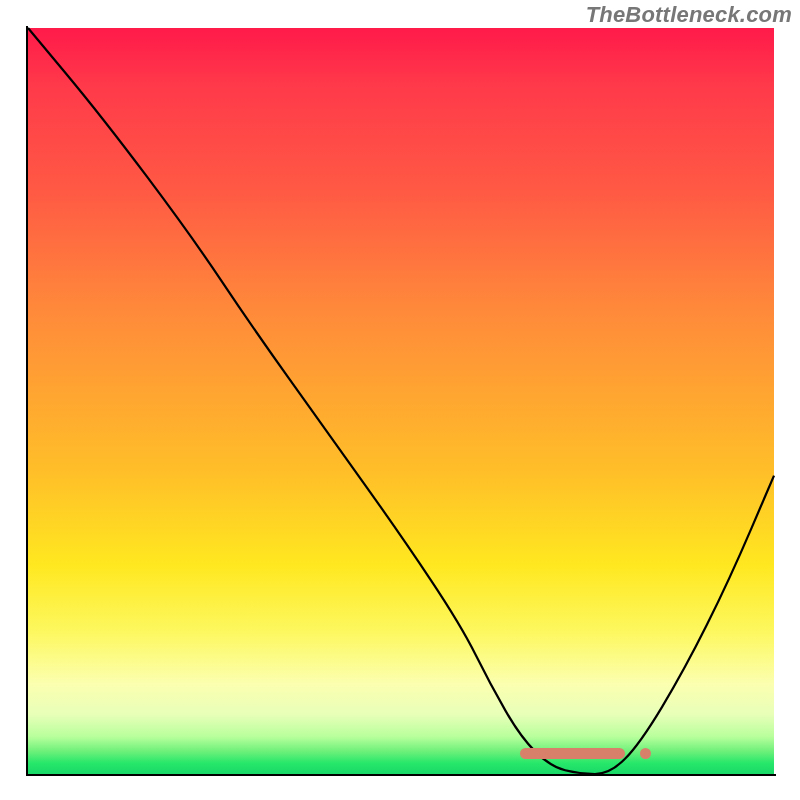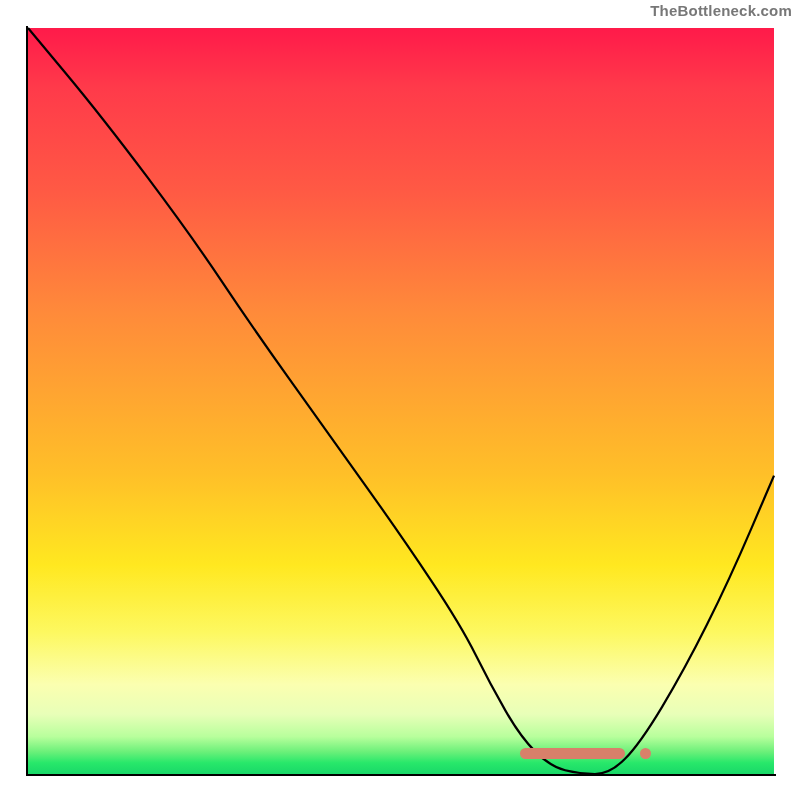--- a/index.html
+++ b/index.html
@@ -12,24 +12,25 @@
   }
   .container {
     position: relative;
     width: 800px;
     height: 800px;
   }
   .watermark {
     position: absolute;
     top: 2px;
     right: 8px;
-    font-size: 15px;
+    font-size: 22px;
     font-weight: bold;
     color: #777;
     letter-spacing: 0.2px;
+    font-style: italic;
   }
   .plot {
     position: absolute;
     left: 28px;
     top: 28px;
     width: 746px;
     height: 746px;
     background: linear-gradient(
       to bottom,
       #ff1a4a 0%,

